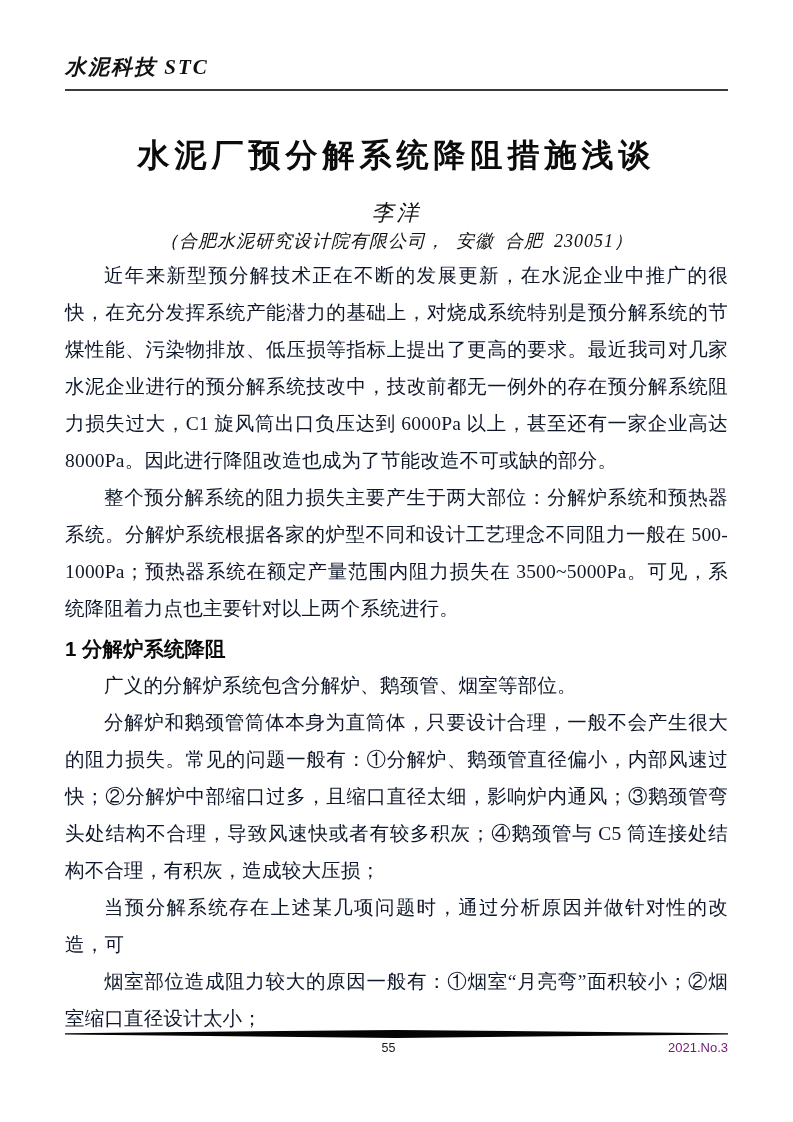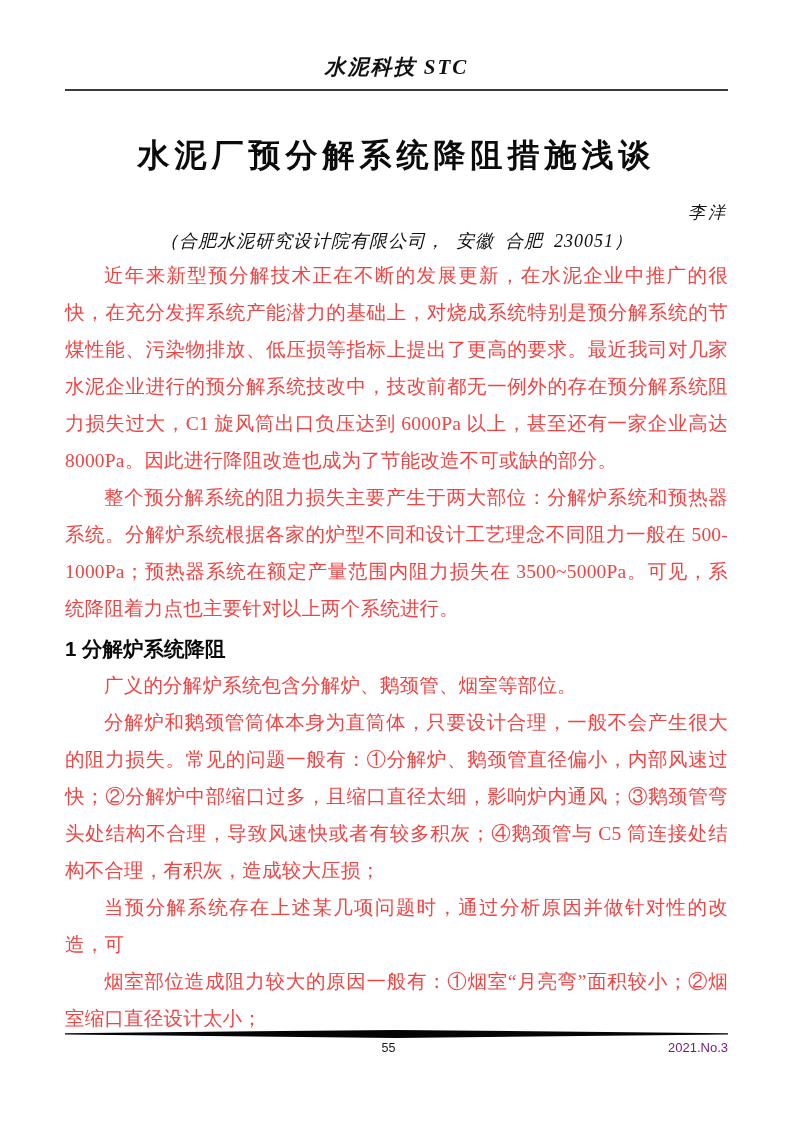--- a/index.html
+++ b/index.html
@@ -15,21 +15,21 @@
     background: #ffffff;
     overflow: hidden;
   }
   .content {
     margin: 0 65px;
     width: 663px;
   }
   
   .running-head {
     padding-top: 54px;
-    text-align: center;
+    text-align: left;
     font-style: italic;
     font-weight: bold;
     font-size: 21px;
     line-height: 26px;
     letter-spacing: 2px;
     font-family: "Liberation Serif", "DejaVu Serif", serif;
   }
   .head-rule {
     margin-top: 9px;
     border: none;
@@ -42,23 +42,23 @@
     text-align: center;
     font-family: "Liberation Sans", "DejaVu Sans", sans-serif;
     font-weight: 600;
     font-size: 32px;
     line-height: 40px;
     letter-spacing: 5px;
     color: #0b0b0b;
   }
   .author {
     margin-top: 26px;
-    text-align: right;
+    text-align: center;
     font-style: italic;
-    font-size: 17px;
+    font-size: 22px;
     line-height: 24px;
     letter-spacing: 3px;
   }
   .affiliation {
     margin-top: 3px;
     text-align: center;
     font-style: italic;
     font-size: 18px;
     line-height: 26px;
     letter-spacing: 1px;
@@ -73,21 +73,21 @@
     color: #0a0a0a;
   }
   .sec-heading.h0 { margin-top: 15px; }
   .sec-heading.h1 { margin-top: 3px; padding-top: 4px; }
   
   .para {
     font-size: 19.5px;
     line-height: 37px;
     text-align: justify;
     text-indent: 2em;
-    color: #ef4444;
+    color: #0f172a;
     letter-spacing: 0.2px;
   }
   .sec-body { margin-top: 3px; }
   
   .footer {
     position: absolute;
     left: 65px;
     width: 663px;
     top: 1030px;
   }

